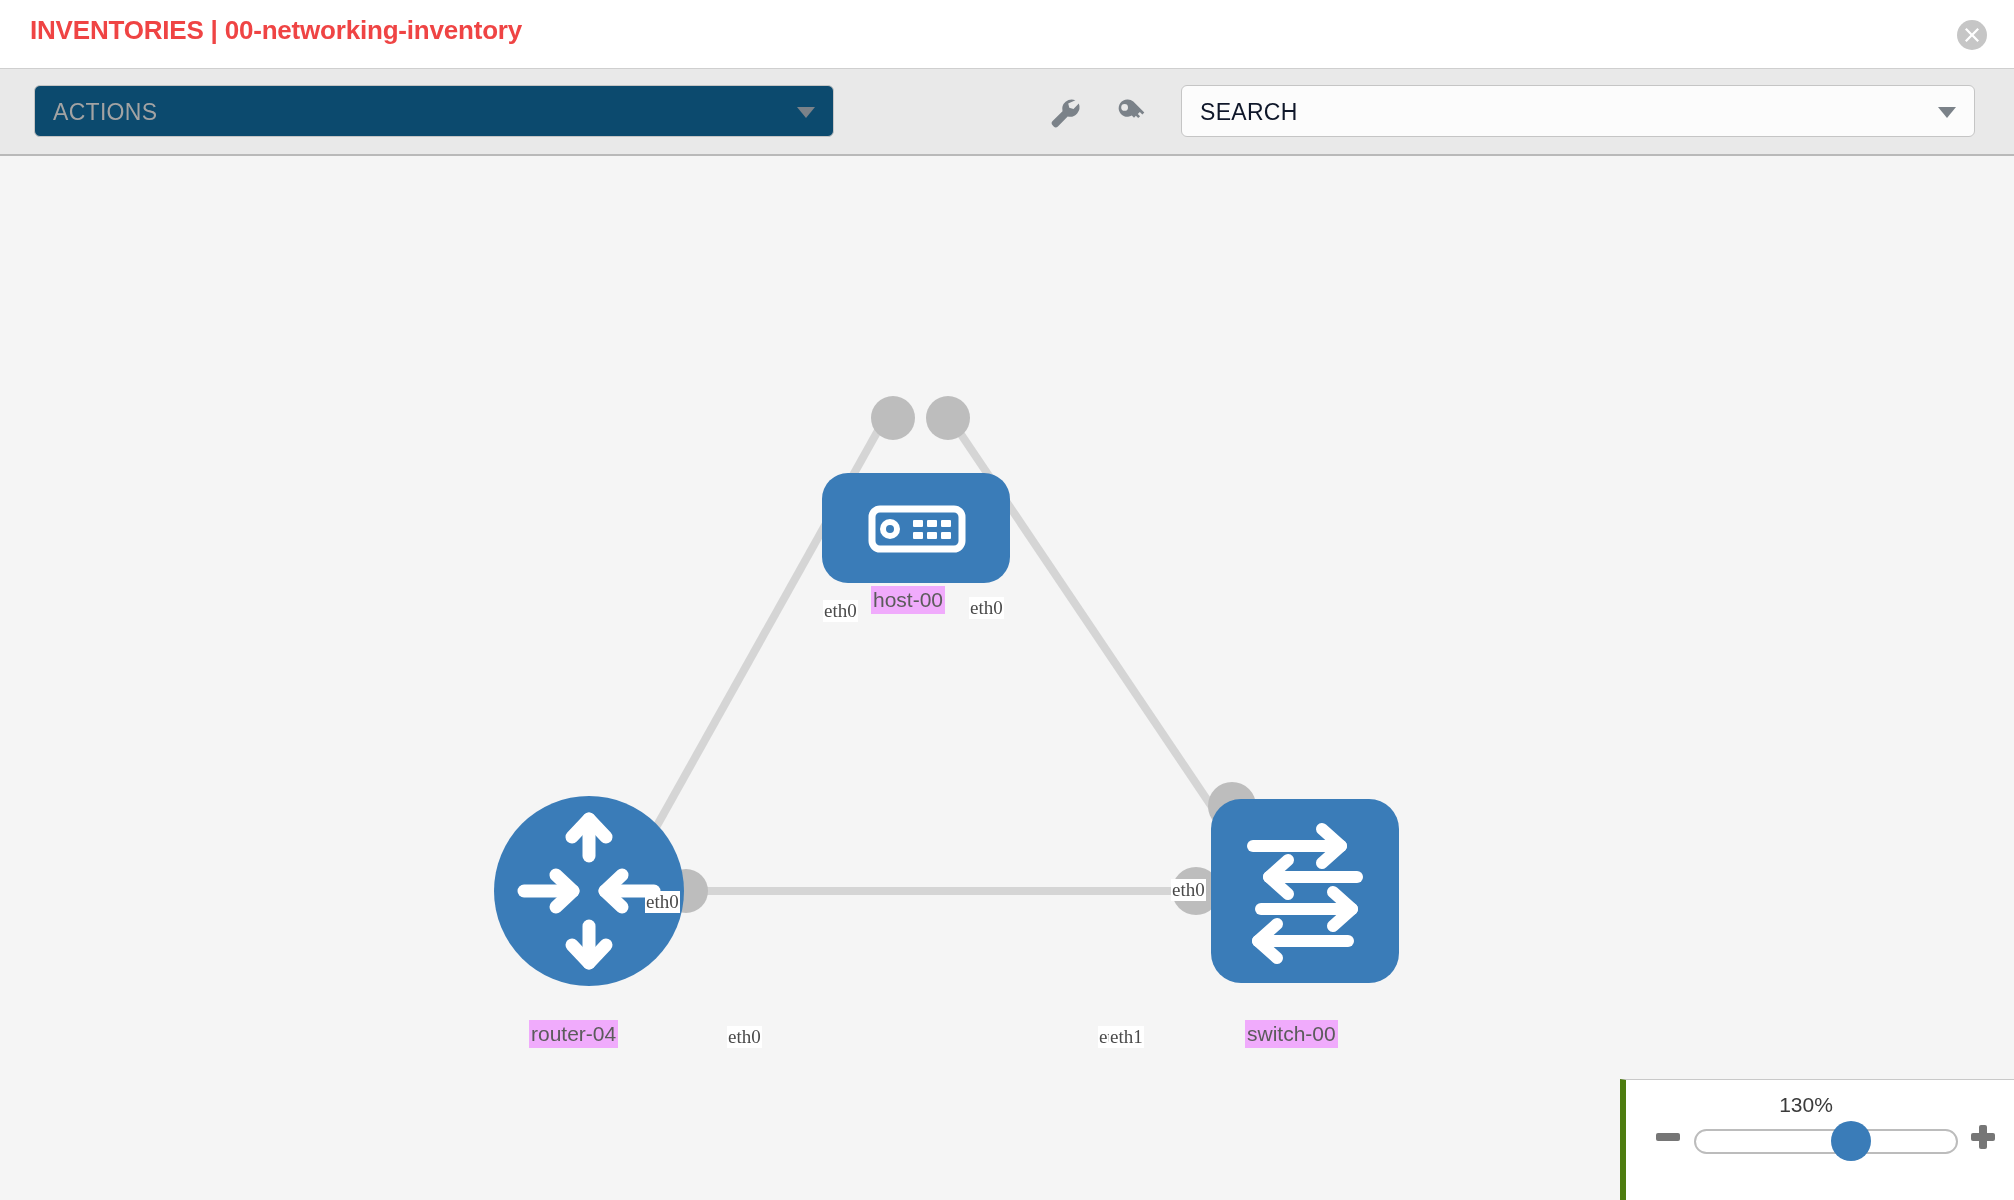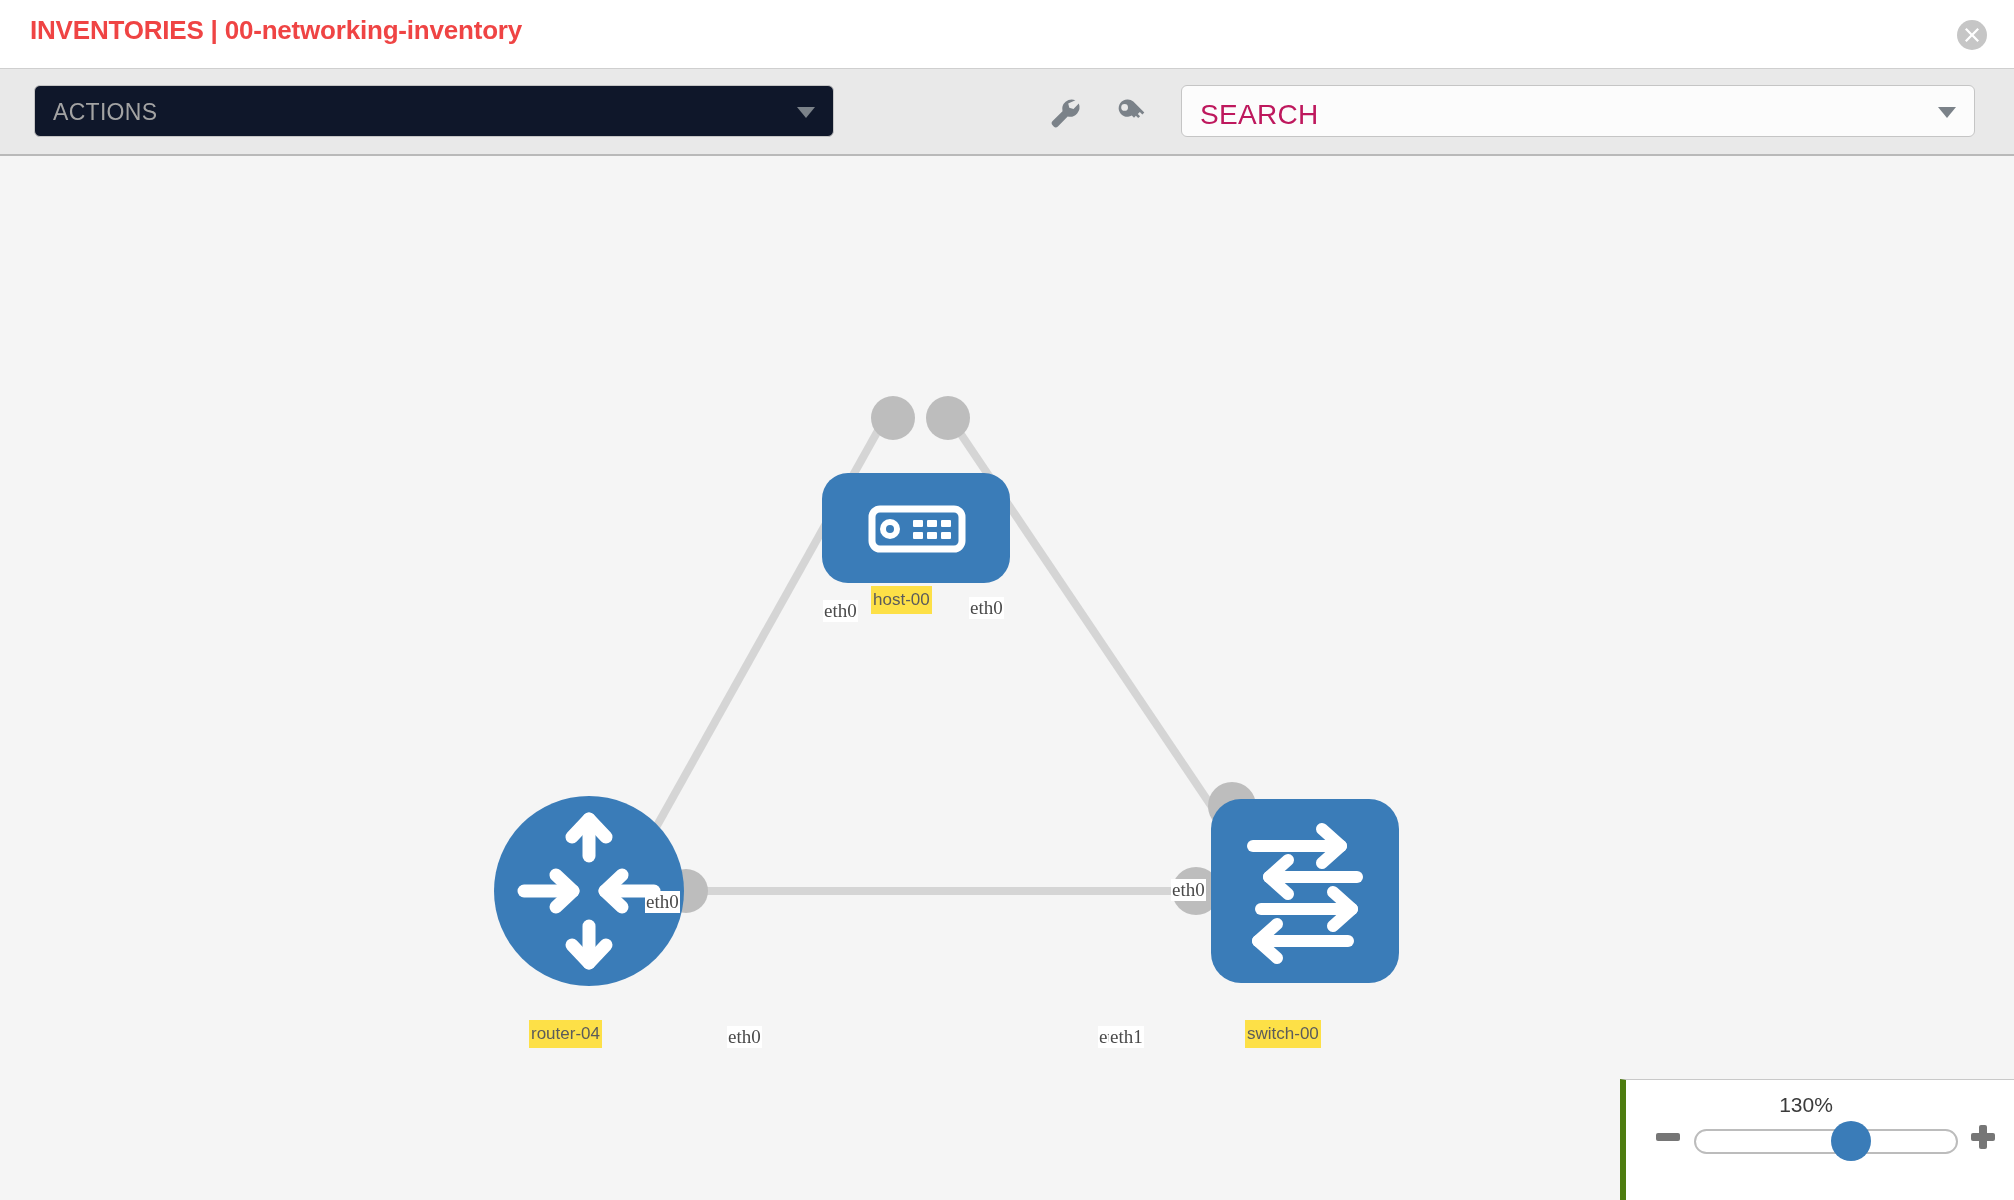--- a/index.html
+++ b/index.html
@@ -57,21 +57,21 @@
     border-top: 1px solid #cfcfcf;
     border-bottom: 2px solid #b9b9b9;
     box-sizing: border-box;
   }
   .actions-select {
     position: absolute;
     left: 34px;
     top: 16px;
     width: 800px;
     height: 52px;
-    background: #0f172a;
+    background: #0c4a6e;
     border: 1px solid #c5c5c5;
     border-radius: 6px;
     box-sizing: border-box;
     cursor: pointer;
   }
   .actions-select .lbl {
     position: absolute;
     left: 18px;
     top: 13px;
     font-size: 23px;
@@ -108,42 +108,42 @@
     background: #fcfcfc;
     border: 1px solid #c5c5c5;
     border-radius: 6px;
     box-sizing: border-box;
     cursor: text;
   }
   .search-select .lbl {
     position: absolute;
     left: 18px;
     top: 13px;
-    font-size: 28px;
-    color: #be185d;
+    font-size: 23px;
+    color: #0f172a;
     letter-spacing: 0.3px;
     font-stretch: condensed;
   }
 
   
   .canvas {
     position: absolute;
     left: 0; top: 156px;
     width: 2014px;
     height: 1044px;
     background: #f5f5f5;
     overflow: hidden;
   }
   .topology { position: absolute; left: 0; top: 0; }
 
   .node-label {
     position: absolute;
-    font-size: 17px;
+    font-size: 21px;
     color: #5b5b5b;
-    background: #fde047;
+    background: #f0abfc;
     white-space: nowrap;
     padding: 0 2px;
     line-height: 28px;
   }
   .iface-label {
     position: absolute;
     font-size: 19px;
     color: #4a4a4a;
     background: #ffffff;
     white-space: nowrap;

